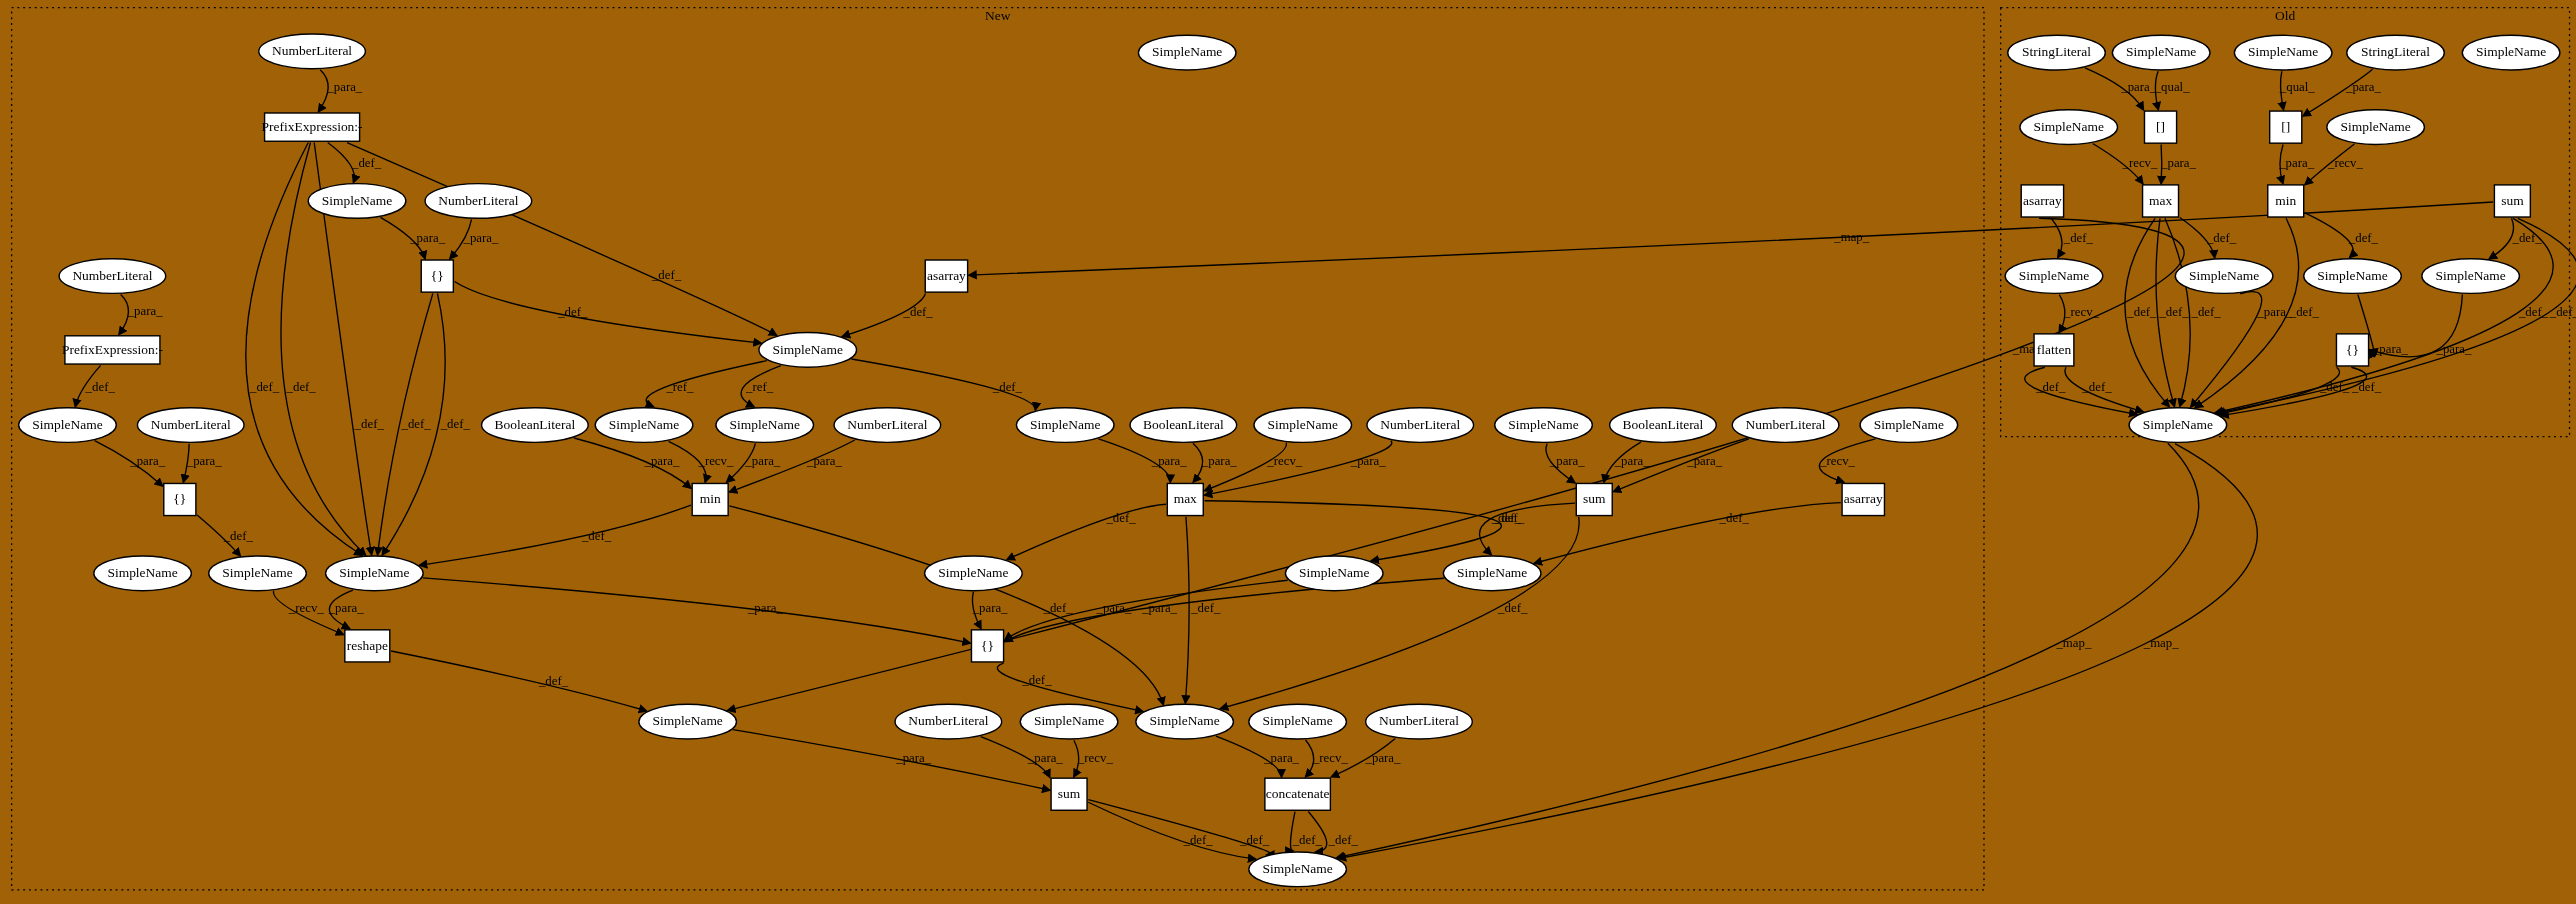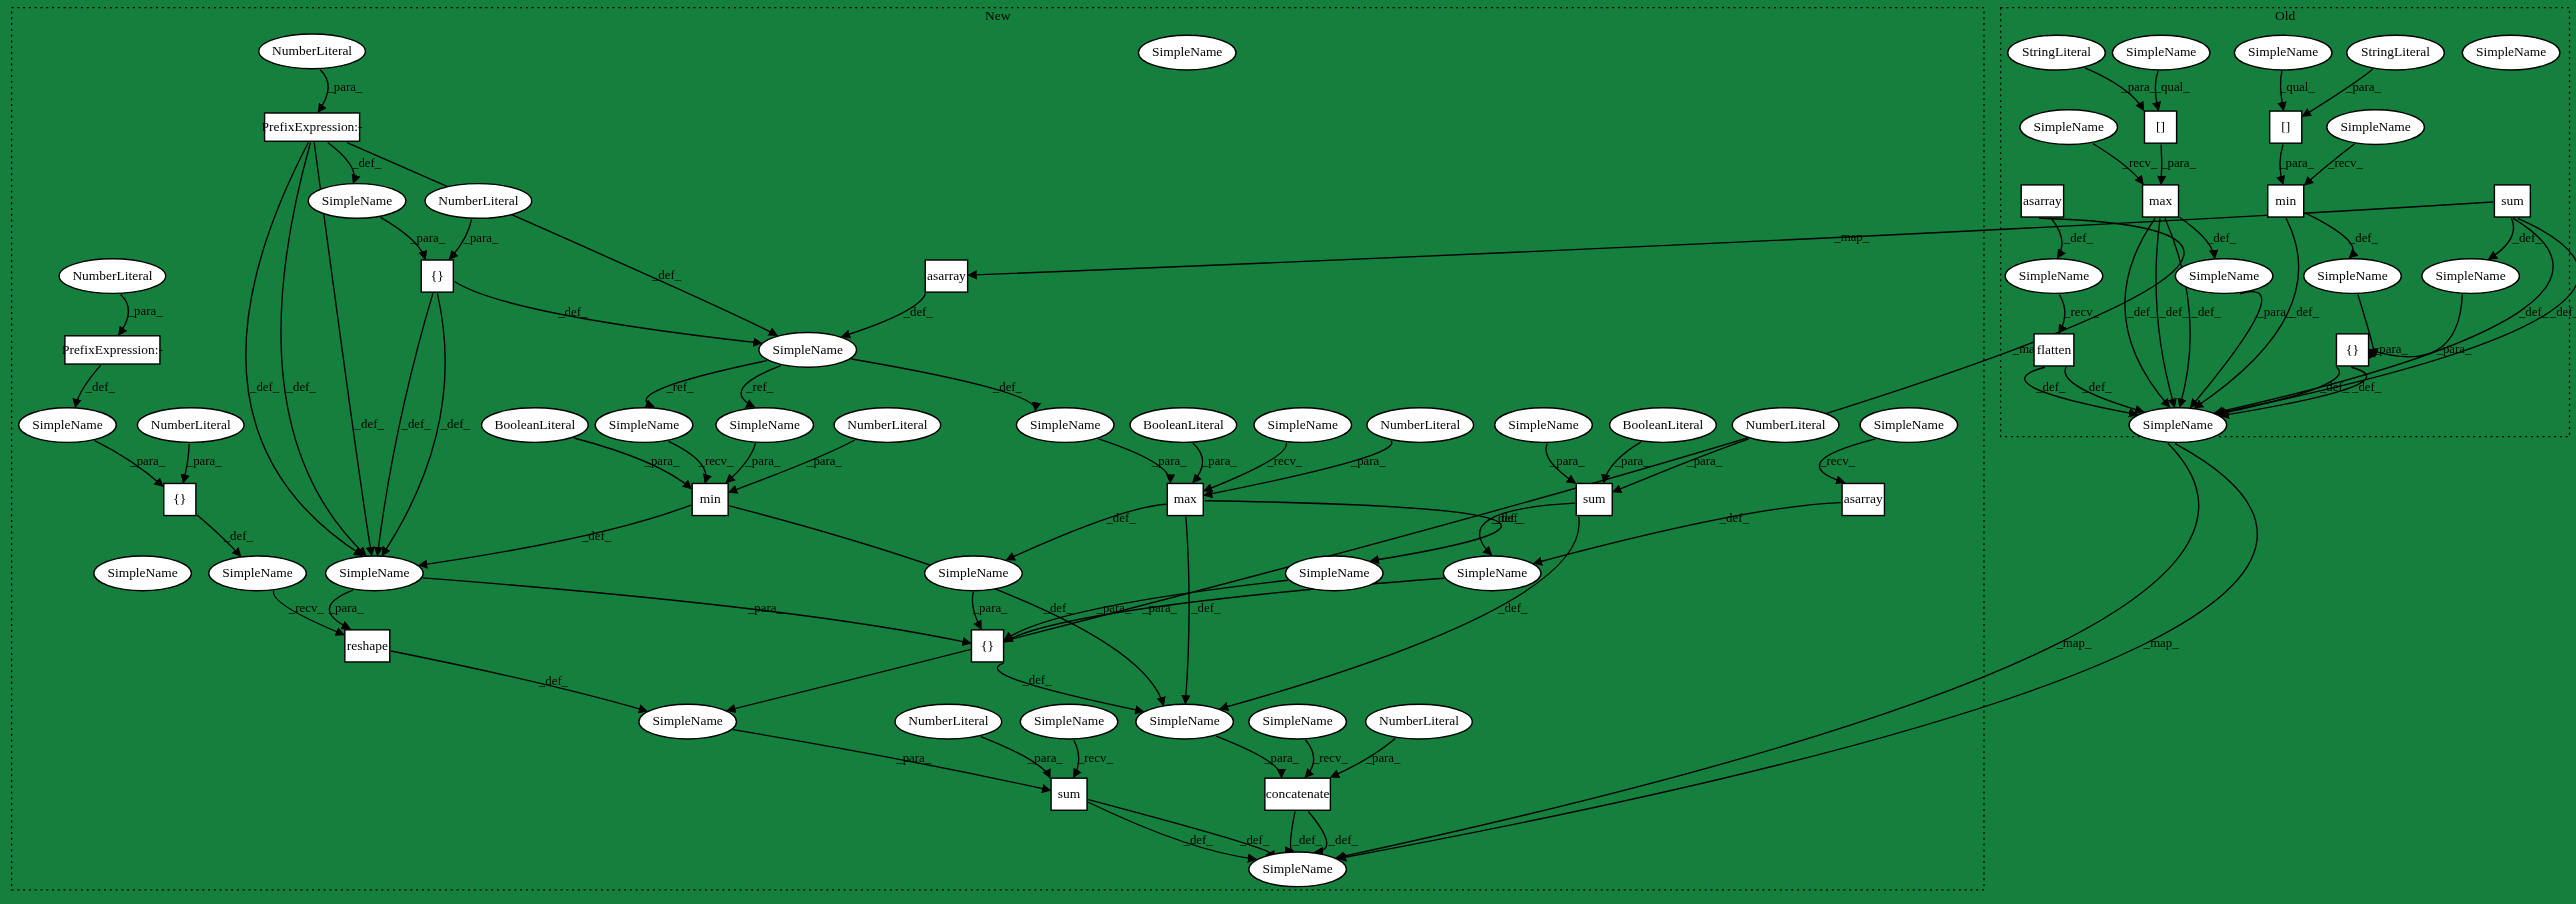--- a/index.html
+++ b/index.html
@@ -1,17 +1,17 @@
 <!DOCTYPE html>
 <html style="font-size:10.3px"><head>
 <meta charset="utf-8">
 <style>
   html,body{margin:0;padding:0;background:#ffffff;}
   body{width:2576px;height:904px;font-family:"Liberation Serif",serif;overflow:hidden;}
-  #stage{position:relative;width:2576px;height:904px;background:#15803d;}
+  #stage{position:relative;width:2576px;height:904px;background:#a16207;}
   svg{position:absolute;left:0;top:0;width:2576px;height:904px;}
   .node-ellipse{fill:#ffffff;stroke:#000000;stroke-width:2.2;}
   .node-rect{fill:#ffffff;stroke:#000000;stroke-width:2.2;}
   .node-label{font-family:"Liberation Serif",serif;font-size:21px;fill:#000;text-anchor:middle;dominant-baseline:middle;}
   .edge-path{fill:none;stroke:#000000;stroke-width:2.1;}
   .edge-label{font-family:"Liberation Serif",serif;font-size:20px;fill:#000;text-anchor:middle;dominant-baseline:middle;}
   .cluster-box{fill:none;stroke:#000000;stroke-width:2;stroke-dasharray:3 6;}
   .cluster-label{font-family:"Liberation Serif",serif;font-size:21px;fill:#000;text-anchor:middle;dominant-baseline:middle;}
 </style>
 </head>

